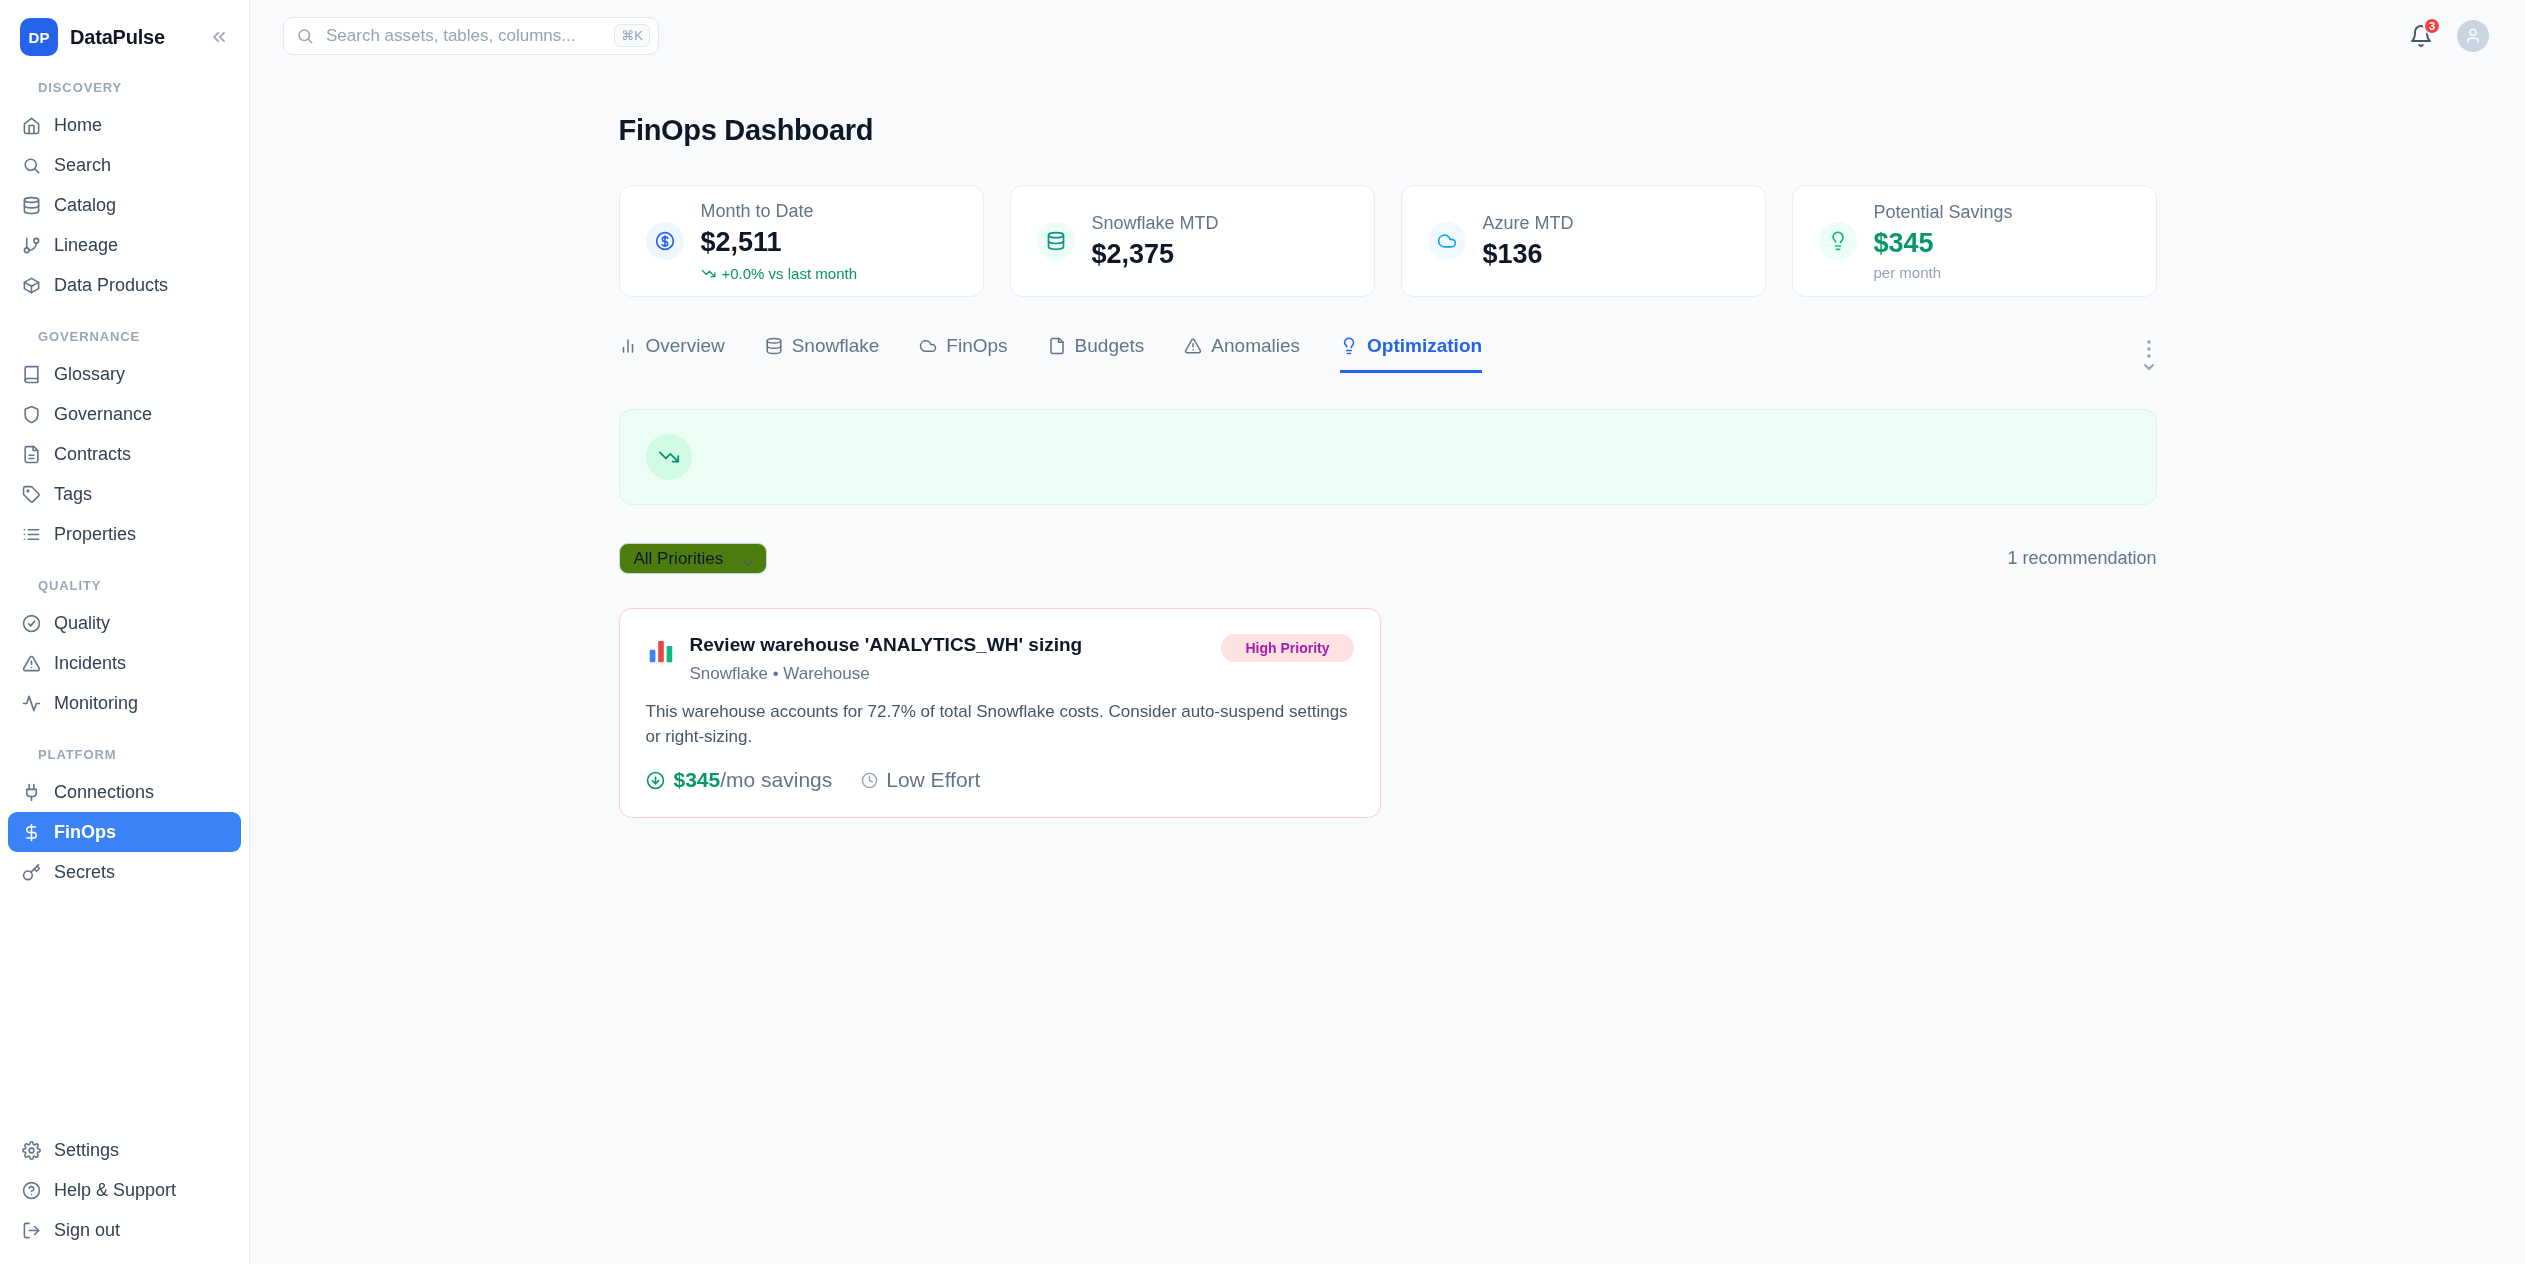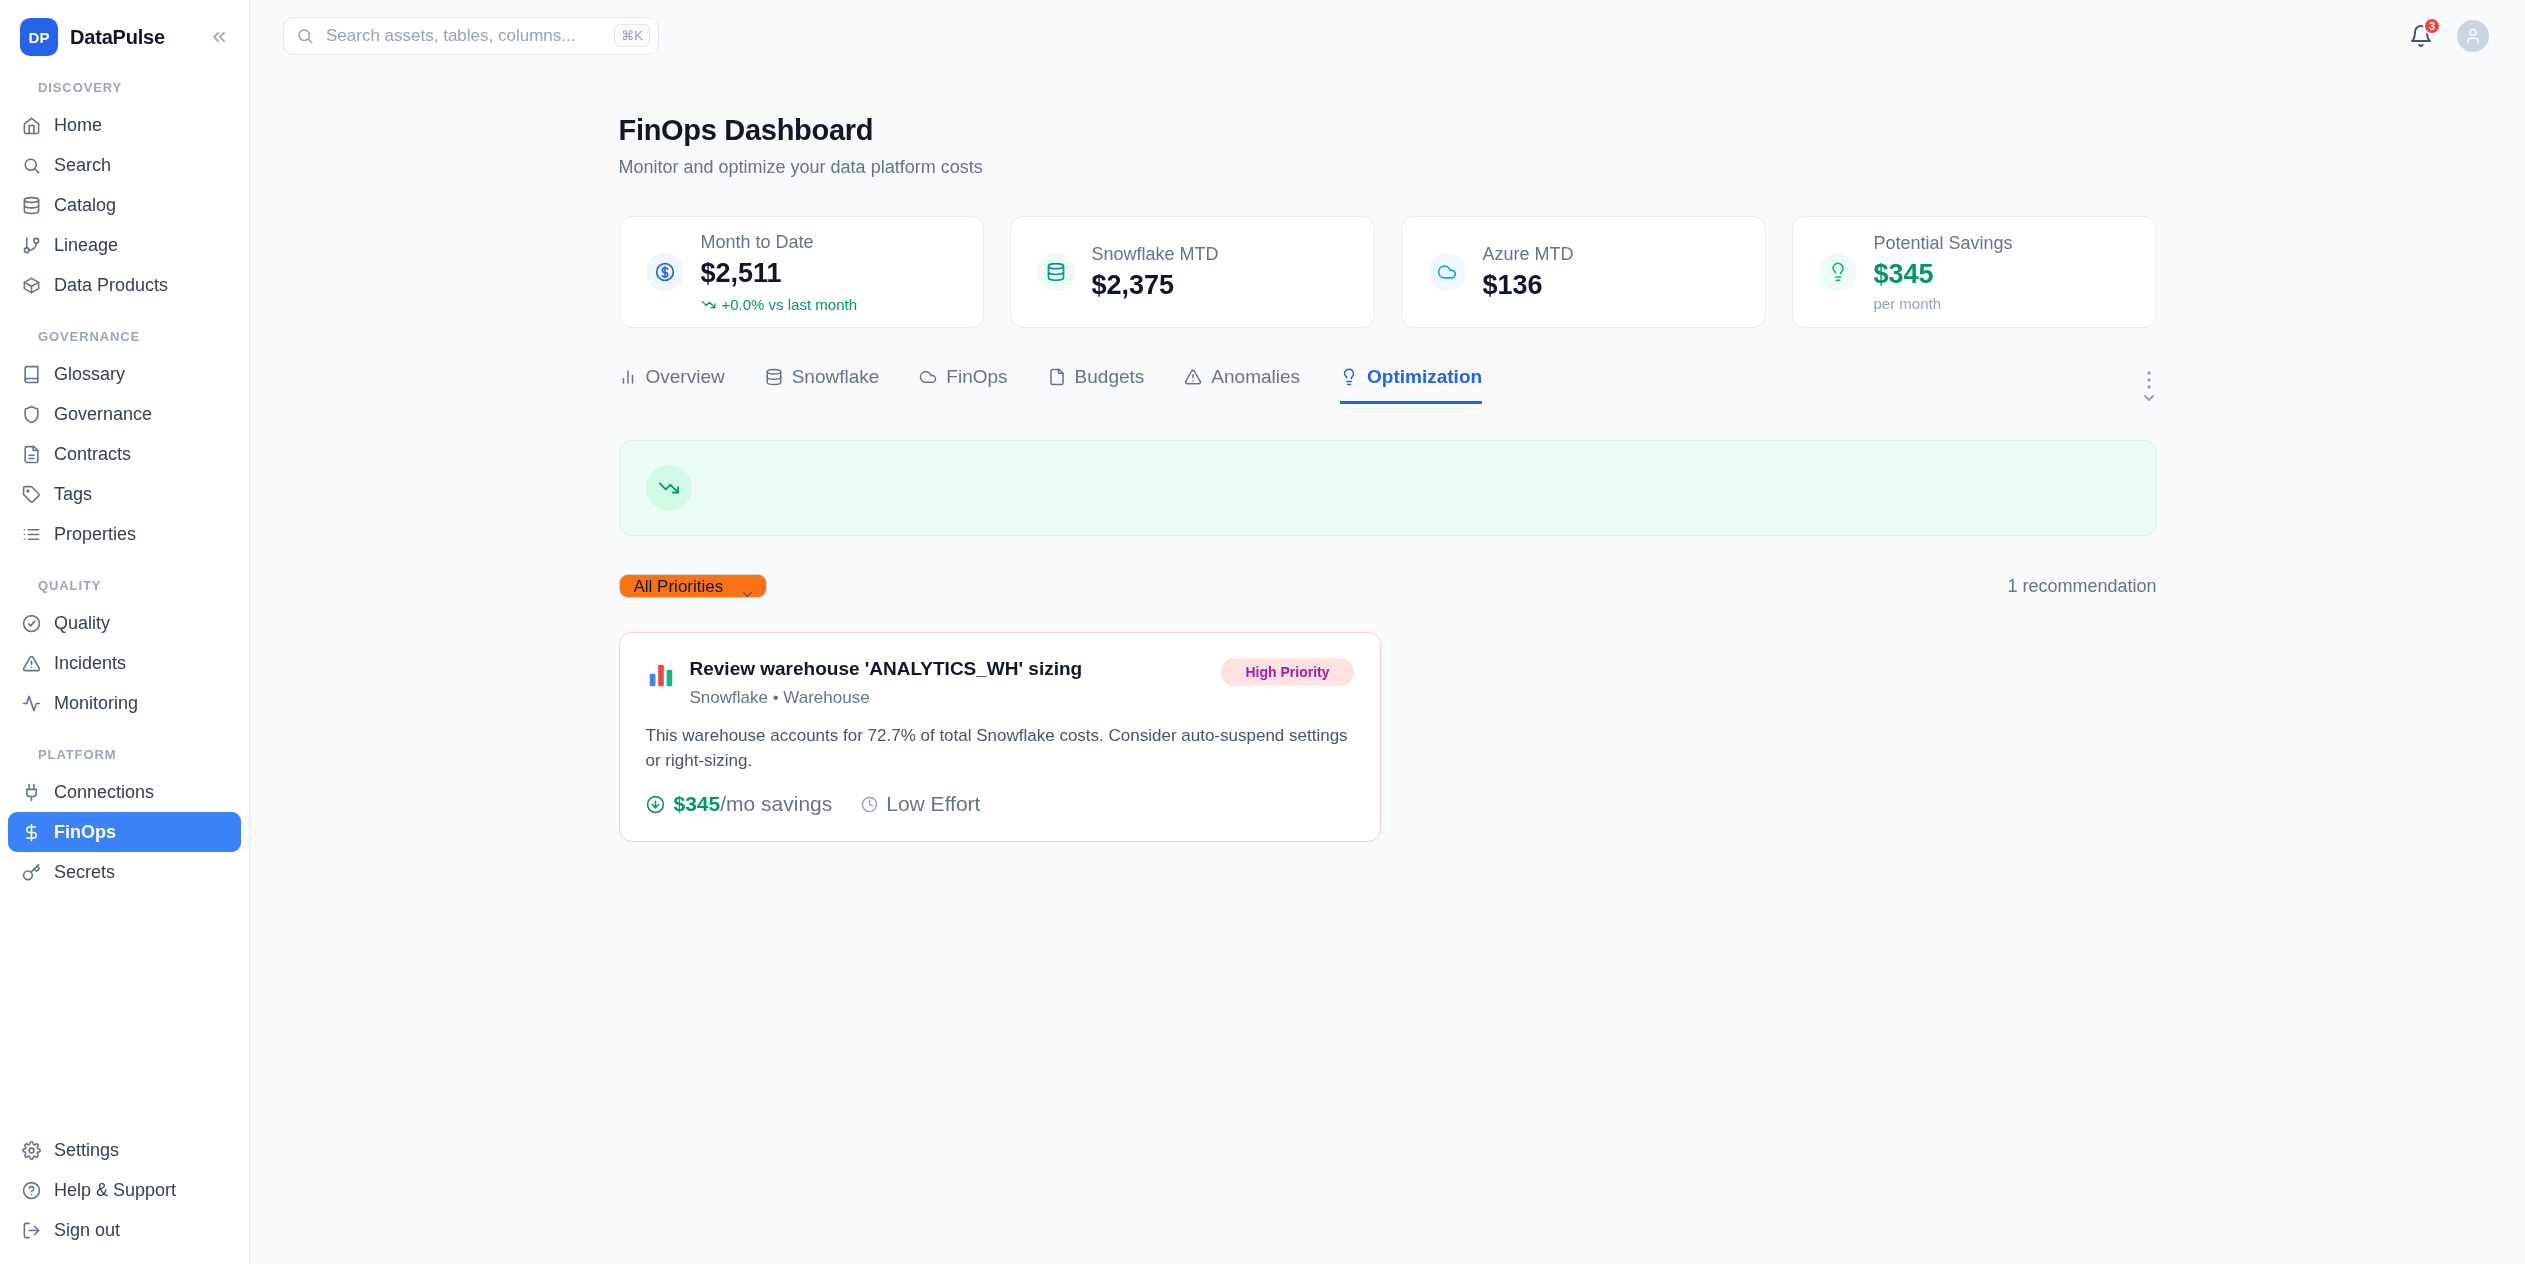--- a/index.html
+++ b/index.html
@@ -116,22 +116,22 @@
     width:46px; height:46px; border-radius:50%; background:#d1fae5; color:#059669;
     display:flex; align-items:center; justify-content:center; flex:none;
   }
   .banner-ic .icon { width:22px; height:22px; }
   .banner-title { font-size:20px; font-weight:bold; }
   .banner-sub { font-size:17px; color:#5b6b7d; margin-top:7px; }
 
   .filter-row { display:flex; align-items:center; margin-top:38px; }
   .select-wrap { position:relative; }
   select {
-    appearance:none; -webkit-appearance:none; height:24px; border:1px solid #cbd5e1;
-    border-radius:9px; background:#f97316; font-size:17px; color:#0f172a;
+    appearance:none; -webkit-appearance:none; height:31px; border:1px solid #cbd5e1;
+    border-radius:9px; background:#4d7c0f; font-size:17px; color:#0f172a;
     padding:0 42px 0 14px; font-family:"Liberation Sans", sans-serif; cursor:pointer;
   }
   .select-caret { position:absolute; right:12px; top:13px; width:15px; height:15px; color:#475569; pointer-events:none; }
   .count { margin-left:auto; font-size:18px; color:#64748b; }
 
   .rec-card {
     width:762px; margin-top:34px; background:#fff; border:1px solid #fecdd3;
     border-radius:13px; padding:25px 26px; cursor:pointer;
   }
   .rec-head { display:flex; align-items:flex-start; gap:14px; }
@@ -394,21 +394,20 @@
                 <path d="M19 21v-2a4 4 0 0 0-4-4H9a4 4 0 0 0-4 4v2"></path>
                 <circle cx="12" cy="7" r="4"></circle>
               </svg>
             </span>
         </div>
       </div>
     </header>
 
     <main class="content">
       <h1 class="page-title">FinOps Dashboard</h1>
-      <div class="page-subtitle">Monitor and optimize your data platform costs</div>
 
       <section class="stats">
         <div class="stat-card">
           <div class="stat-ic ic-blue">
             <span class="icon">
                 <svg viewBox="0 0 24 24" fill="none" stroke="currentColor" stroke-width="2" stroke-linecap="round" stroke-linejoin="round">
                   <circle cx="12" cy="12" r="10"></circle>
                   <path d="M12 6v12"></path>
                   <path d="M15.4 8.6a3 3 0 0 0-2.5-1.2h-1.5a2.6 2.6 0 0 0 0 5.2h1.2a2.6 2.6 0 0 1 0 5.2h-1.5a3 3 0 0 1-2.5-1.2"></path>
                 </svg>

